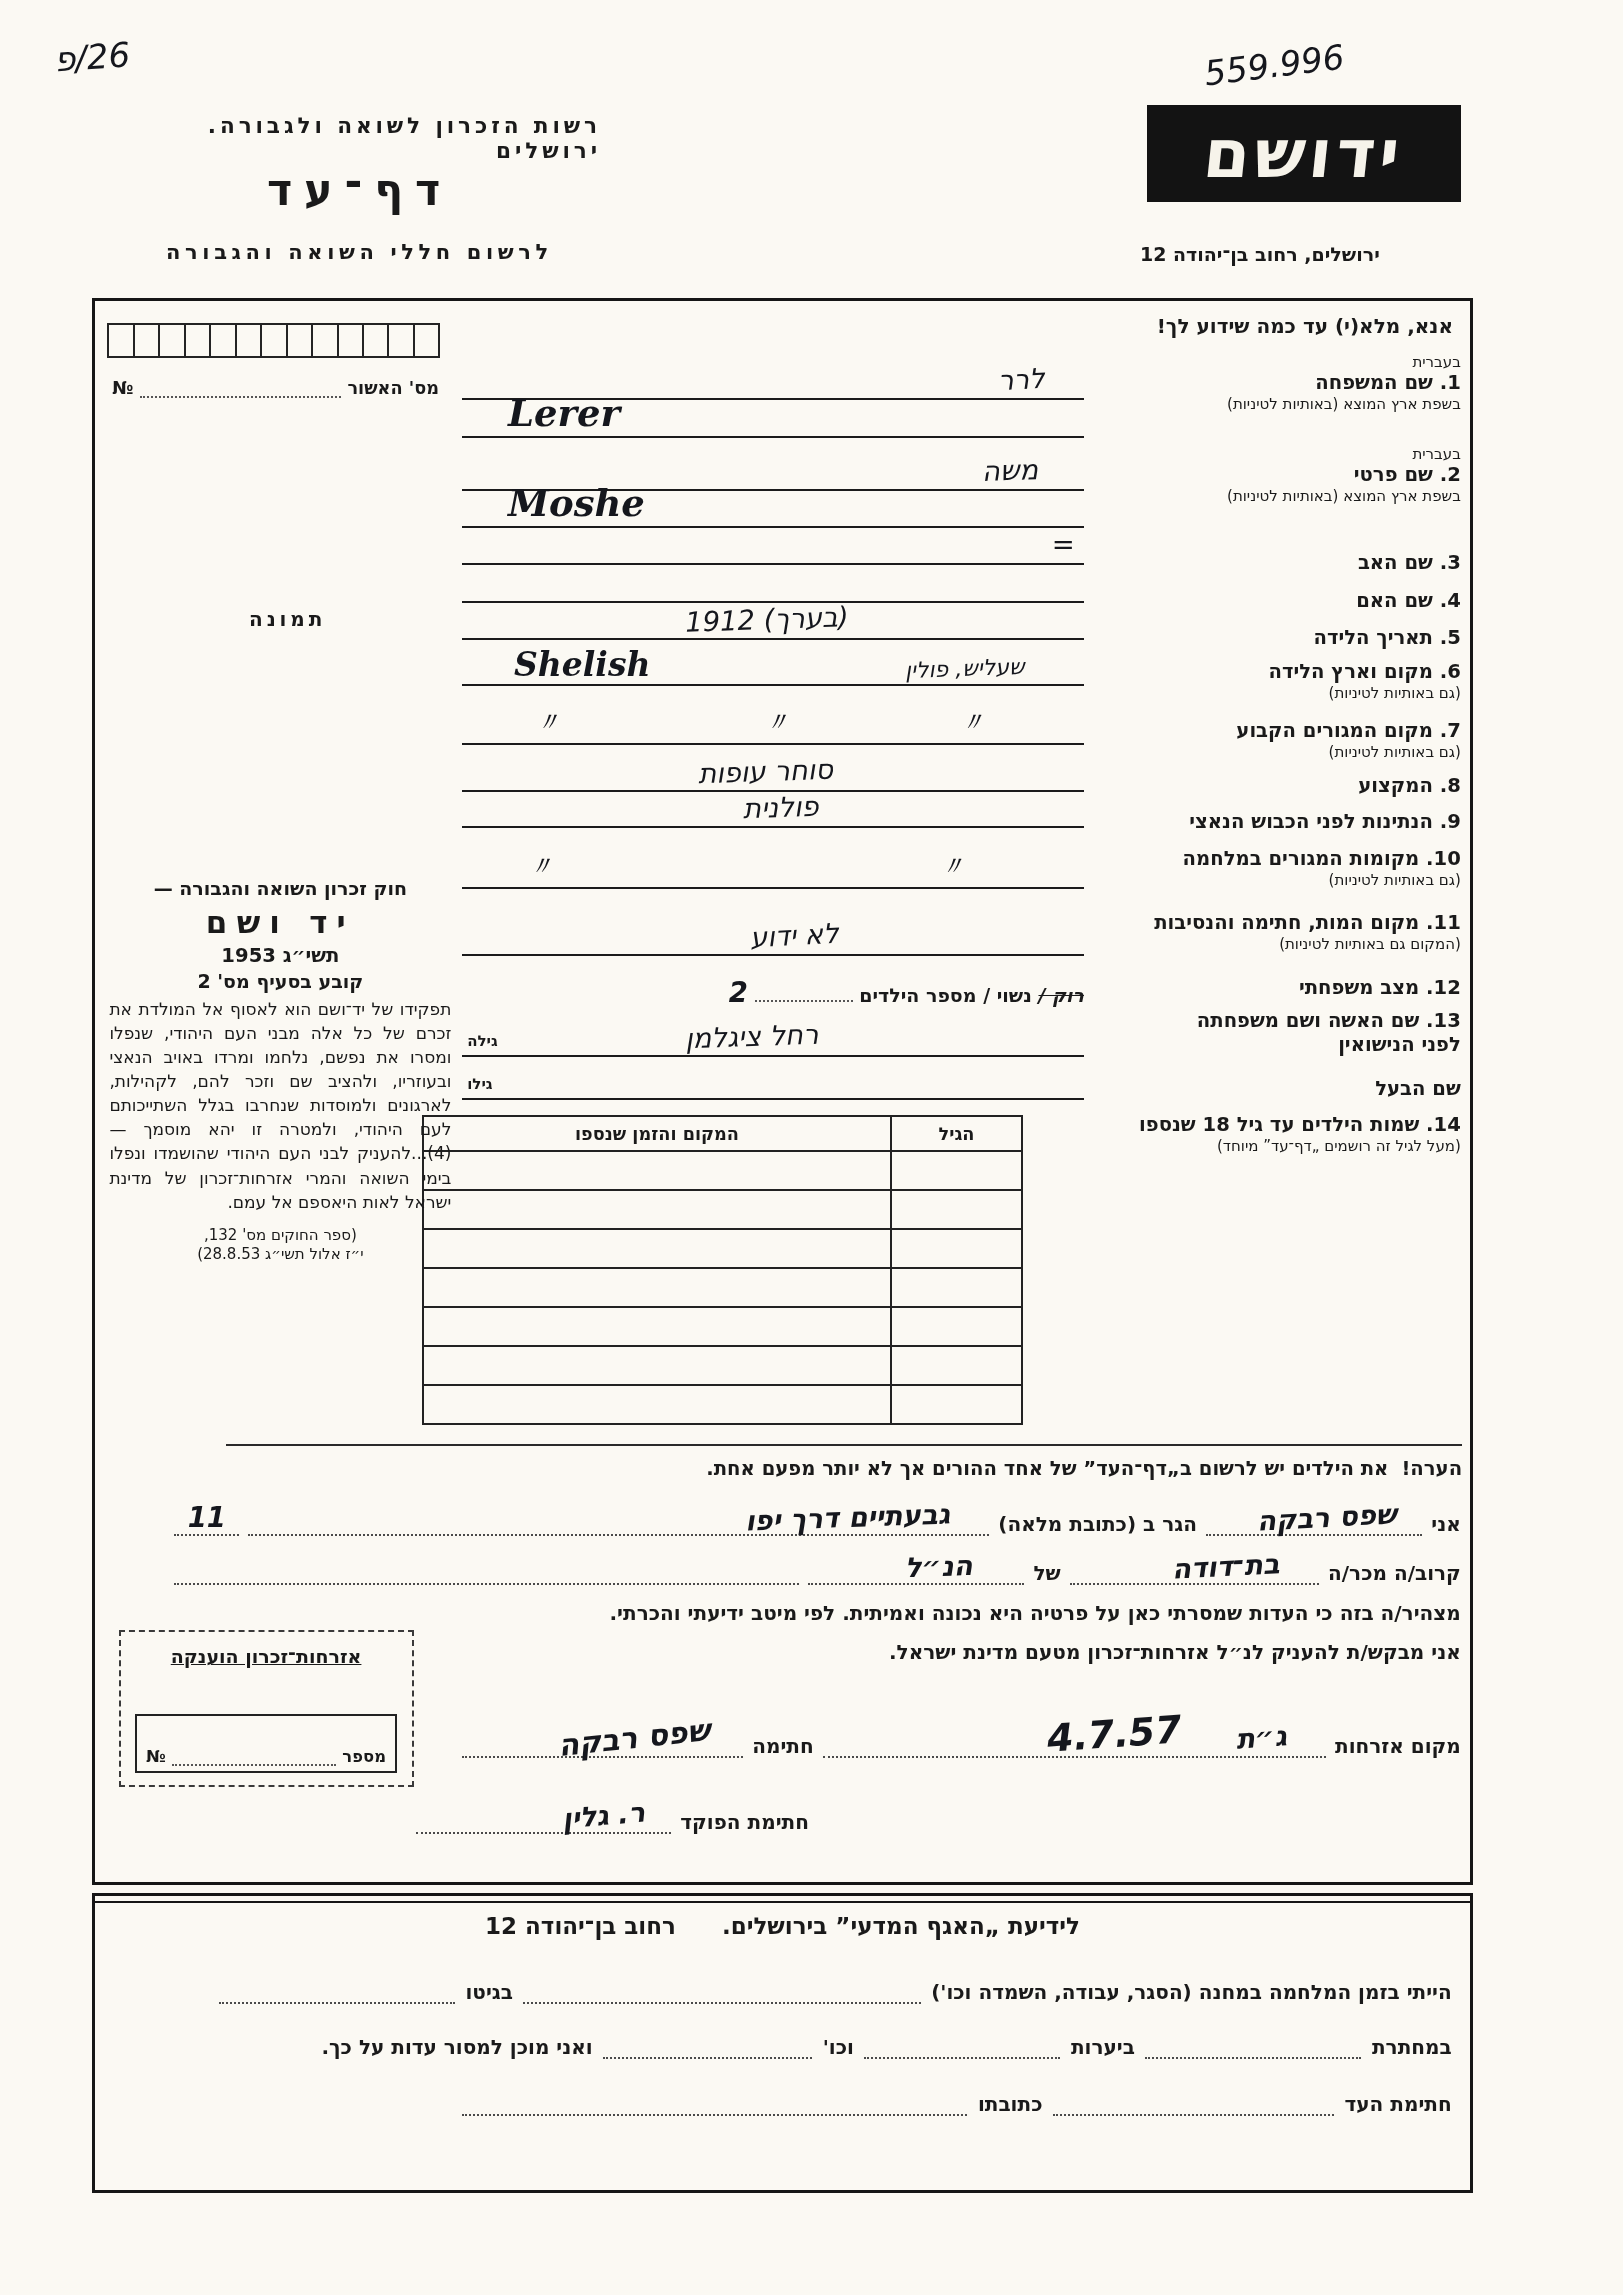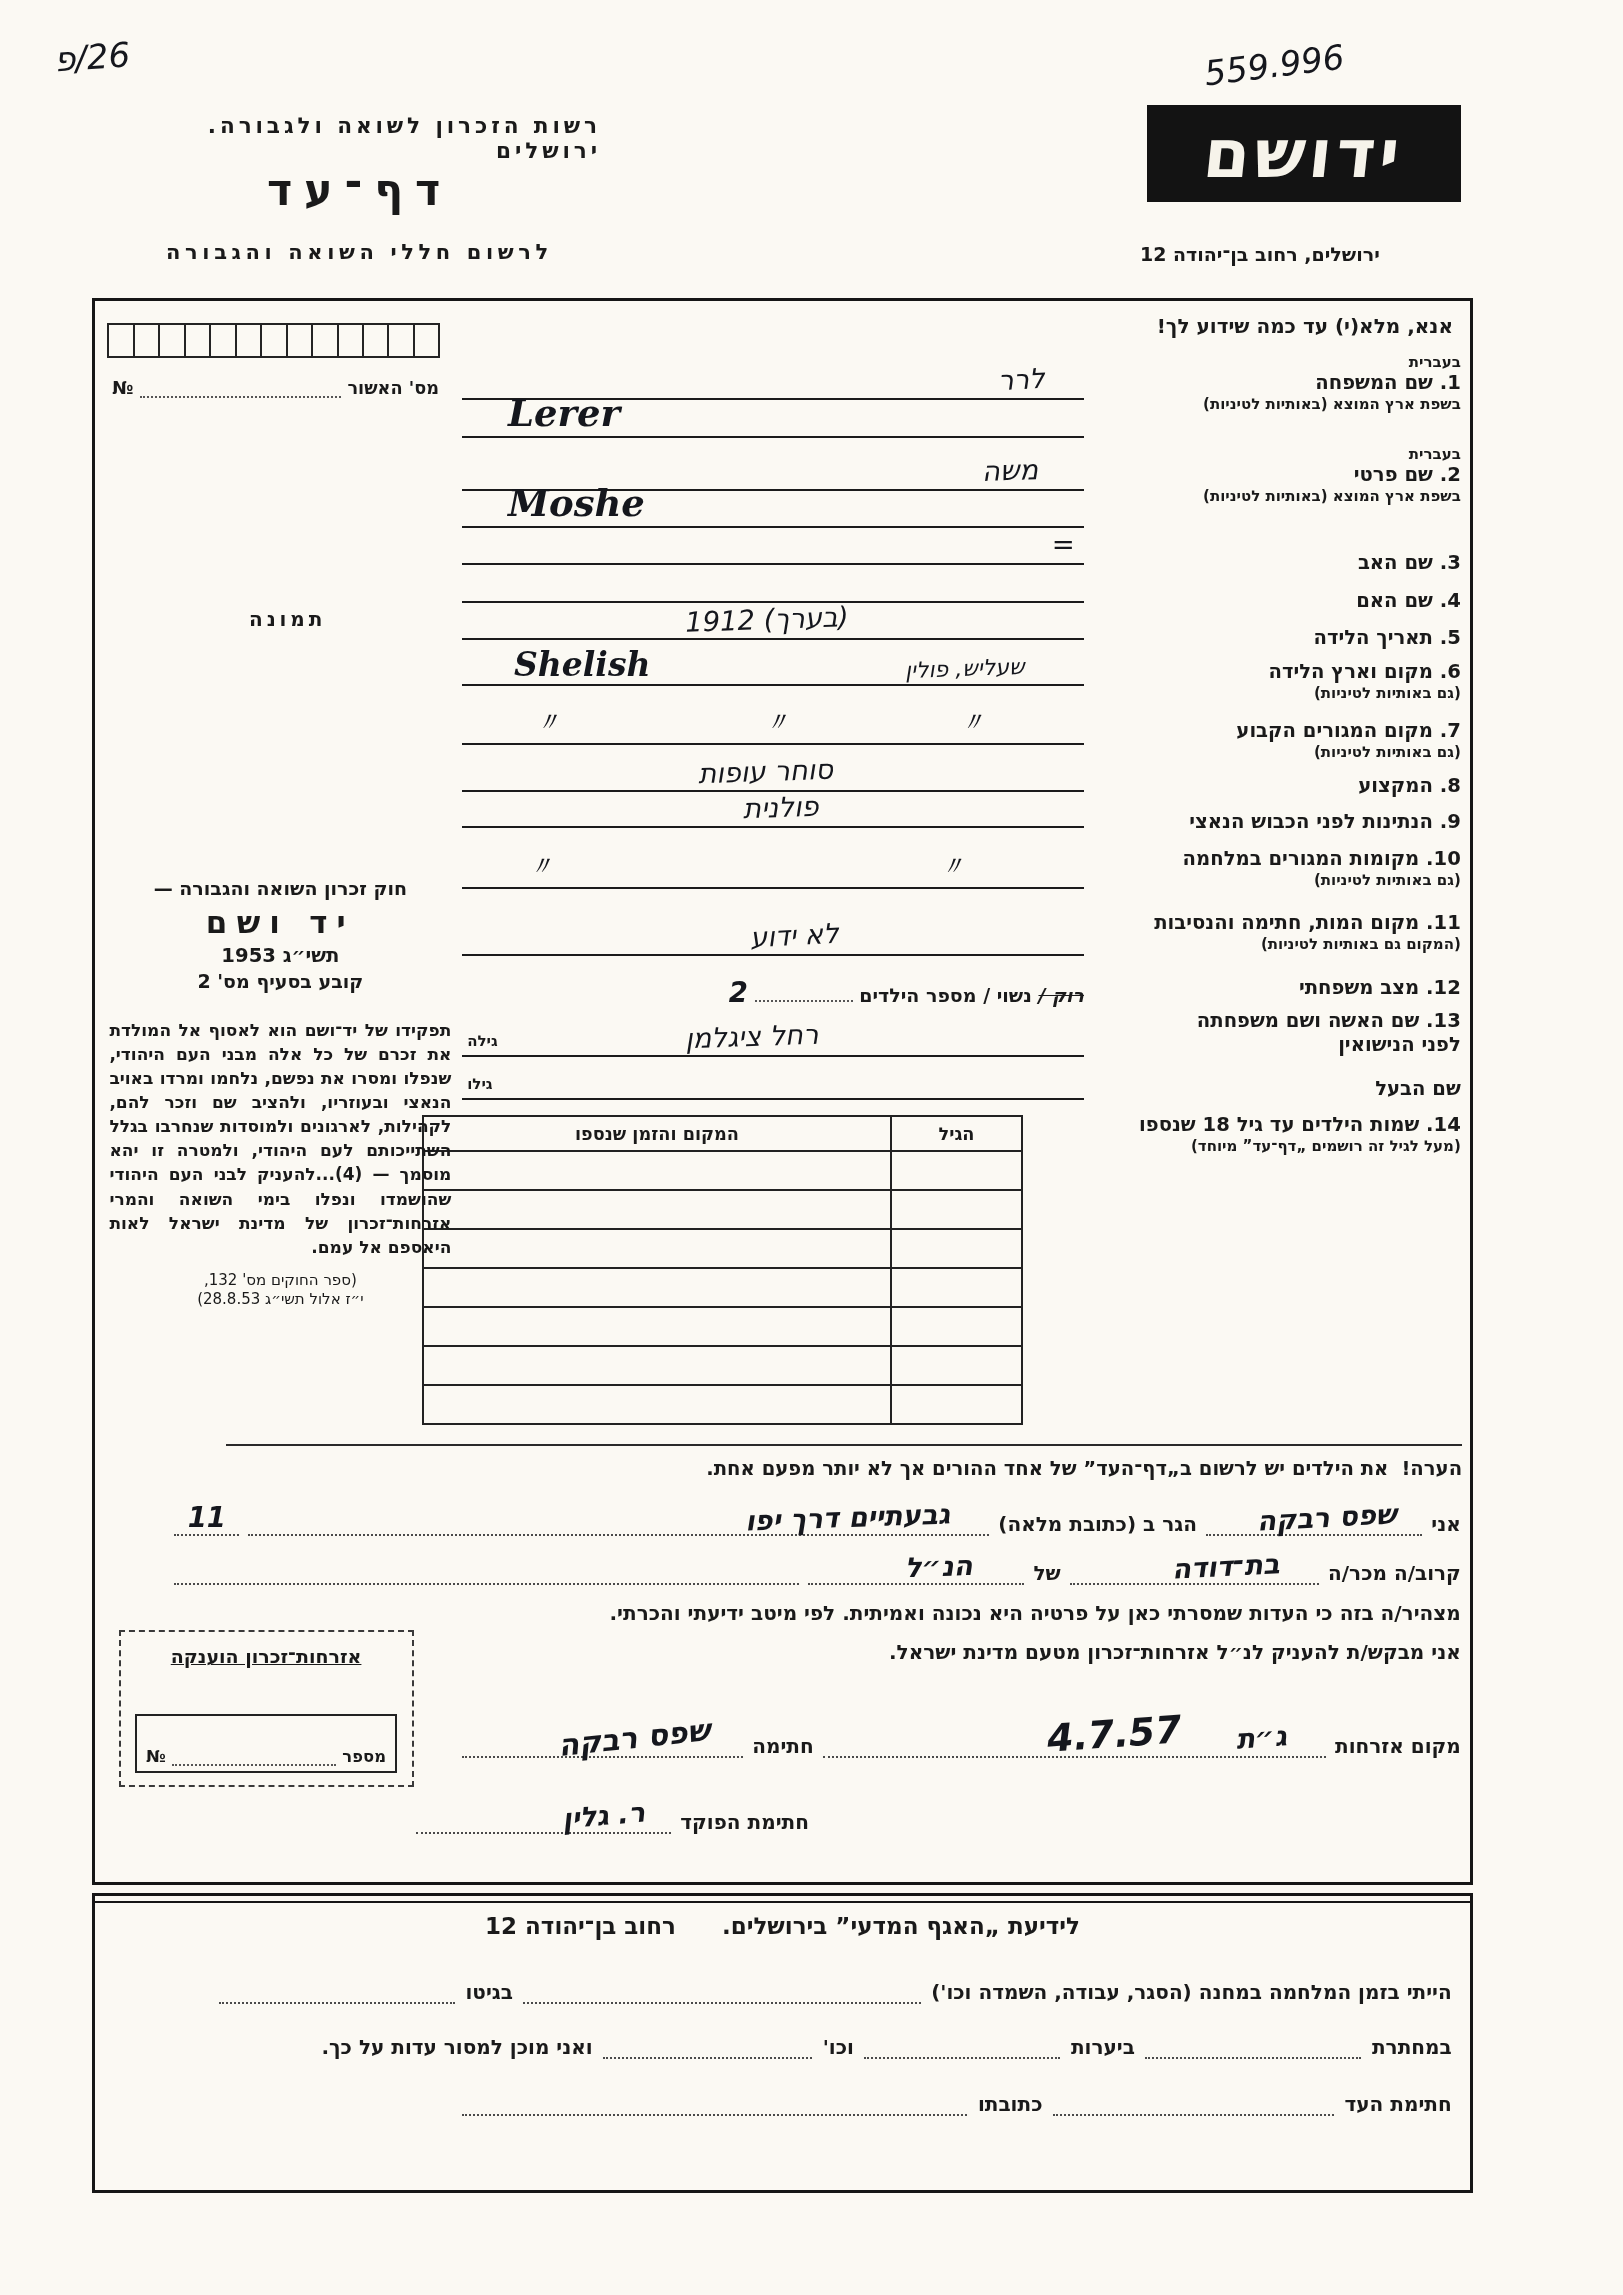--- a/index.html
+++ b/index.html
@@ -35,34 +35,34 @@
 
   .instr { right:17px; top:13px; font-size:20px; font-weight:700; }
   .ticket { left:14.4px; top:22px; width:331px; height:35px; display:flex; }
   .ticket i { flex:1; border:2px solid #242424; margin-left:-2px; }
   .approval { left:17px; top:76px; width:327px; display:flex; align-items:flex-end; gap:6.5px; font-size:17.7px; font-weight:700; }
   .dotfill { flex:1; border-bottom:2px dotted #555; height:21px; }
   .photo-label { left:154px; top:306px; font-size:20px; font-weight:700; letter-spacing:3.9px; }
 
   .flabel { right:9.2px; width:381px; text-align:right; }
   .fmain { font-size:19.6px; font-weight:700; line-height:1.22; }
-  .fsub  { font-size:15px; font-weight:700; line-height:1.2; }
+  .fsub  { font-size:15px; font-weight:400; line-height:1.2; }
   .wline { left:367px; width:622px; height:0; border-bottom:2px solid #1b1b1b; }
   .wline .hw { position:absolute; bottom:2.6px; white-space:nowrap; }
   .agelbl { position:absolute; bottom:5.2px; font-size:15px; font-weight:700; }
   .strike { text-decoration:line-through;font-style:italic; }
   .dotrun { display:inline-block; width:98px; border-bottom:2px dotted #555; height:17px; vertical-align:baseline; }
 
   
   .law { left:14.4px; top:576px; width:342px; text-align:center; }
   .law-title { font-size:19px; font-weight:700; }
   .law-name { font-size:31px; font-weight:900; letter-spacing:9.2px; margin-top:5.2px; }
   .law-year { font-size:19.6px; font-weight:700; margin-top:3.9px; }
   .law-clause { font-size:19px; font-weight:700; margin-top:2.6px; }
-  .law-body { margin-top:26px; font-size:17px; line-height:1.42; text-align:justify; font-weight:700; }
+  .law-body { margin-top:5px; font-size:17px; line-height:1.42; text-align:justify; font-weight:400; }
   .law-ref { margin-top:11.8px; font-size:15px; line-height:1.3; }
 
   
   .ctable { left:327px; top:814px; width:601px; border:2px solid #222; }
   .crow { display:flex; height:39px; }
   .crow.chead { height:33px; font-size:17.7px; font-weight:700; }
   .crow + .crow { border-top:2px solid #222; }
   .ccell { display:flex; align-items:center; justify-content:center; }
   .cage { width:131px; border-left:2px solid #222; }
   .cplace { flex:1; }

